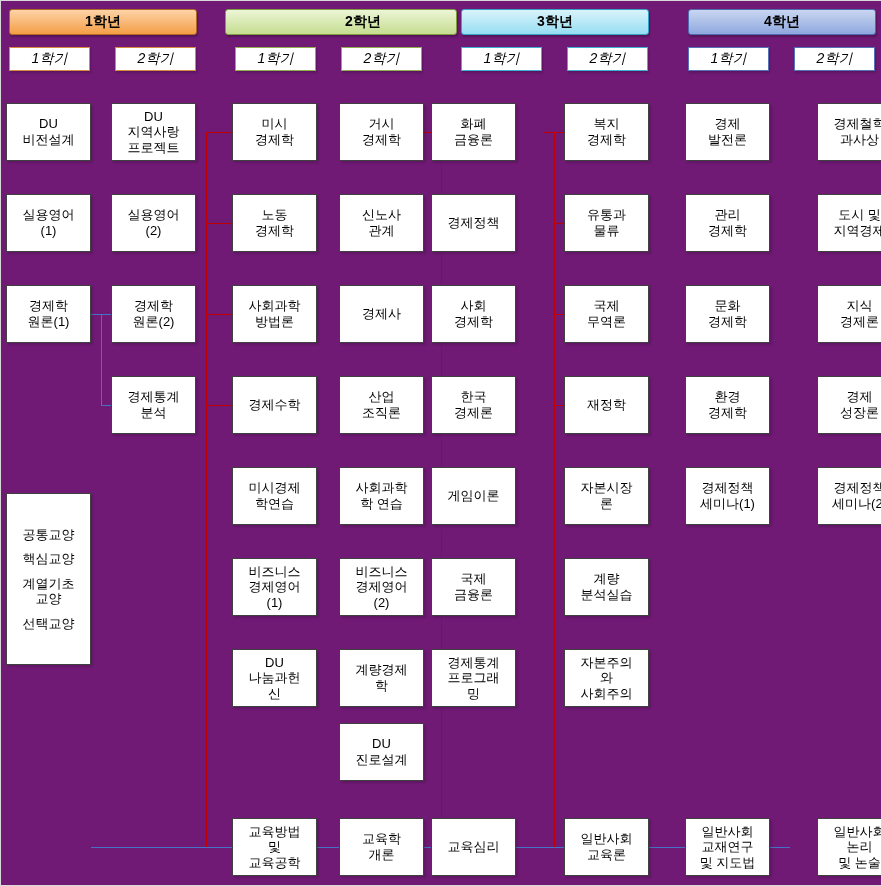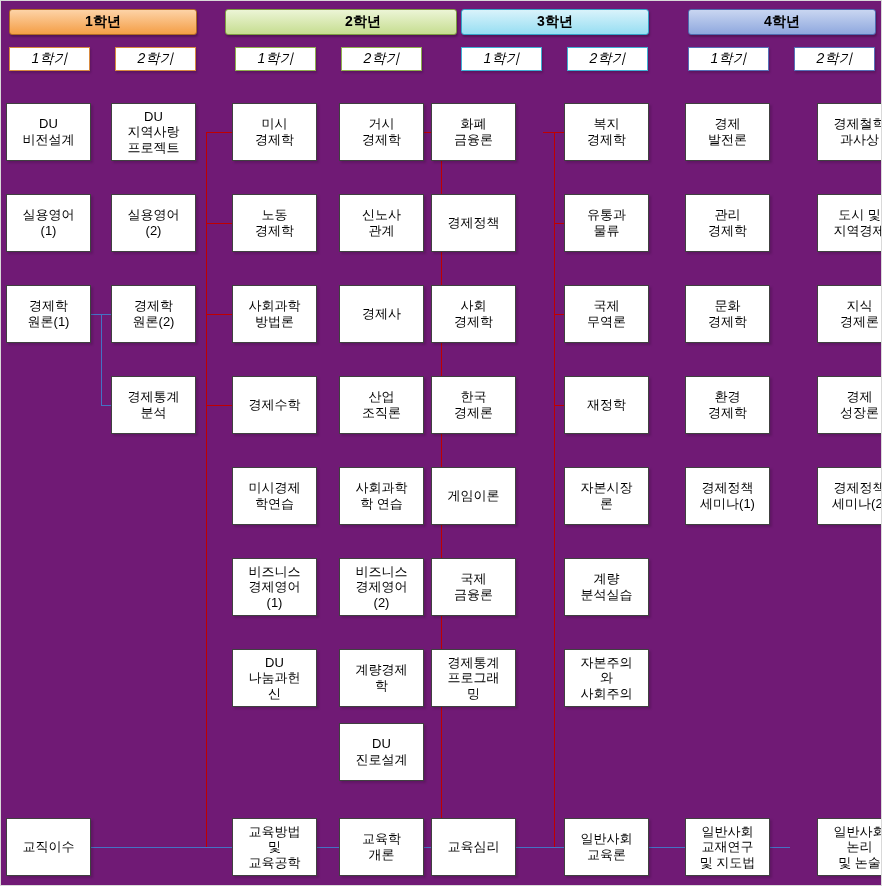--- a/index.html
+++ b/index.html
@@ -182,22 +182,28 @@
 과사상</div>
   <div class="box c8 r2">도시 및
 지역경제</div>
   <div class="box c8 r3">지식
 경제론</div>
   <div class="box c8 r4">경제
 성장론</div>
   <div class="box c8 r5">경제정책
 세미나(2)</div>
 
-
-  <div class="box c1 rb">교직이수</div>
+  <div class="box c1 gen">
+    <div>공통교양</div>
+    <div>핵심교양</div>
+    <div>계열기초
+교양</div>
+    <div>선택교양</div>
+  </div>
+
   <div class="box c3 rb">교육방법
 및
 교육공학</div>
   <div class="box c4 rb">교육학
 개론</div>
   <div class="box c5 rb">교육심리</div>
   <div class="box c6 rb">일반사회
 교육론</div>
   <div class="box c7 rb">일반사회
 교재연구

